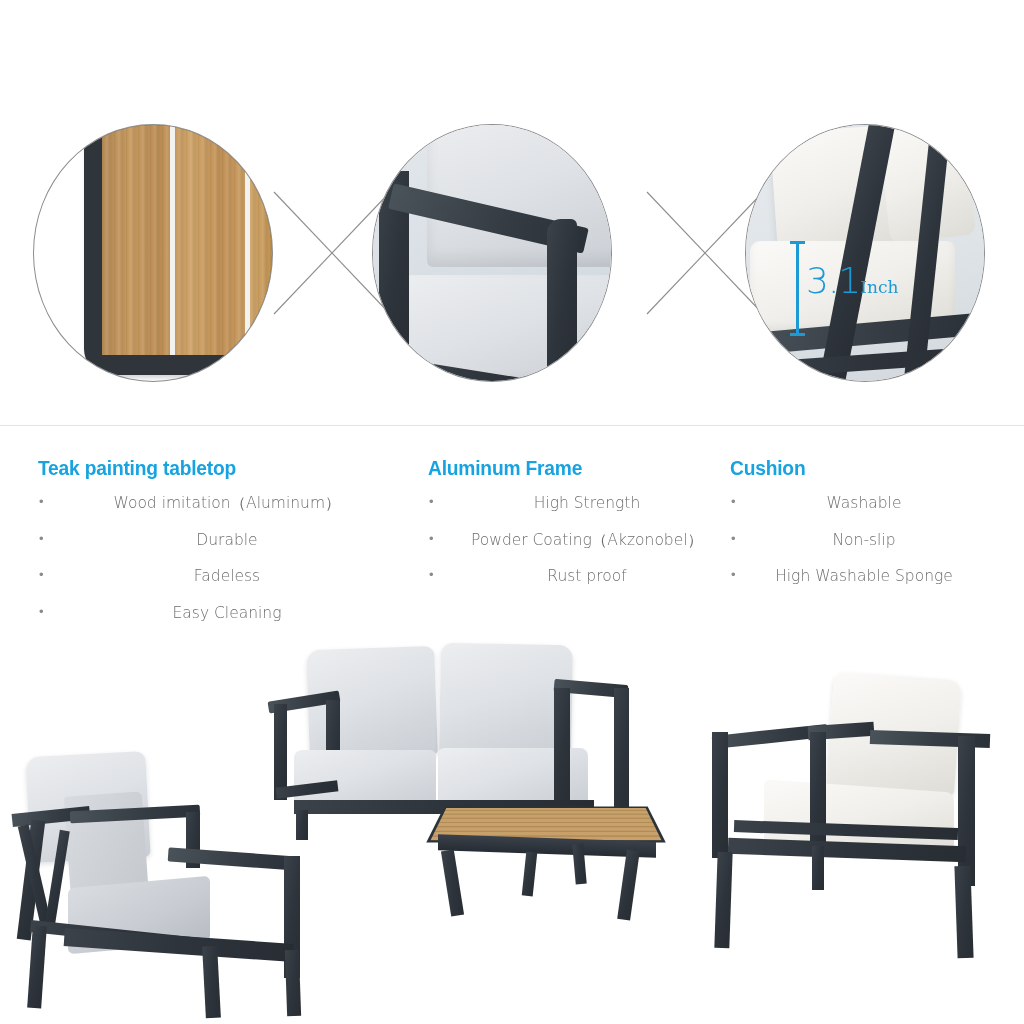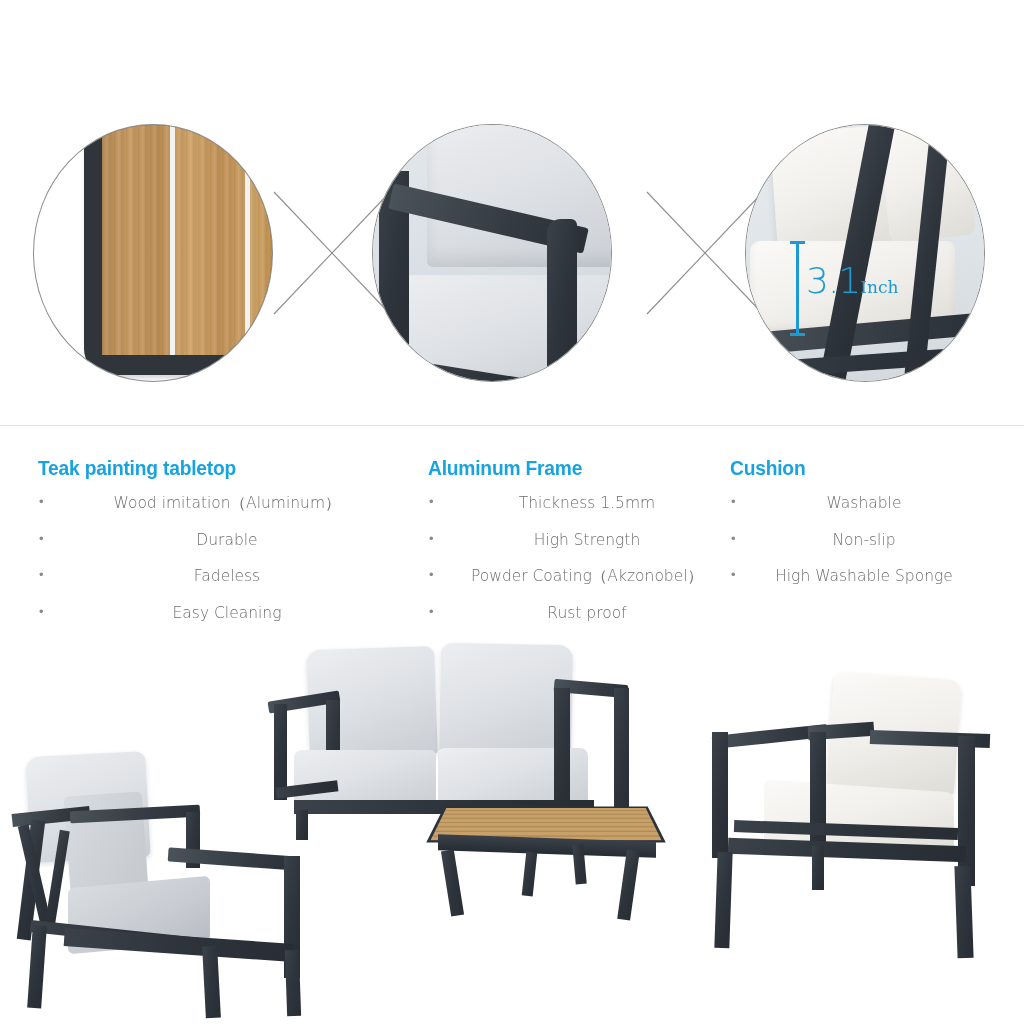--- a/index.html
+++ b/index.html
@@ -339,21 +339,20 @@
         <li>Wood imitation（Aluminum）</li>
         <li>Durable</li>
         <li>Fadeless</li>
         <li>Easy Cleaning</li>
       </ul>
     </div>
 
     <div class="col" id="col2">
       <h3>Aluminum Frame</h3>
       <ul>
-        <li>Thickness 1.5mm</li>
         <li>High Strength</li>
         <li>Powder Coating（Akzonobel）</li>
         <li>Rust proof</li>
       </ul>
     </div>
 
     <div class="col" id="col3">
       <h3>Cushion</h3>
       <ul>
         <li>Washable</li>

